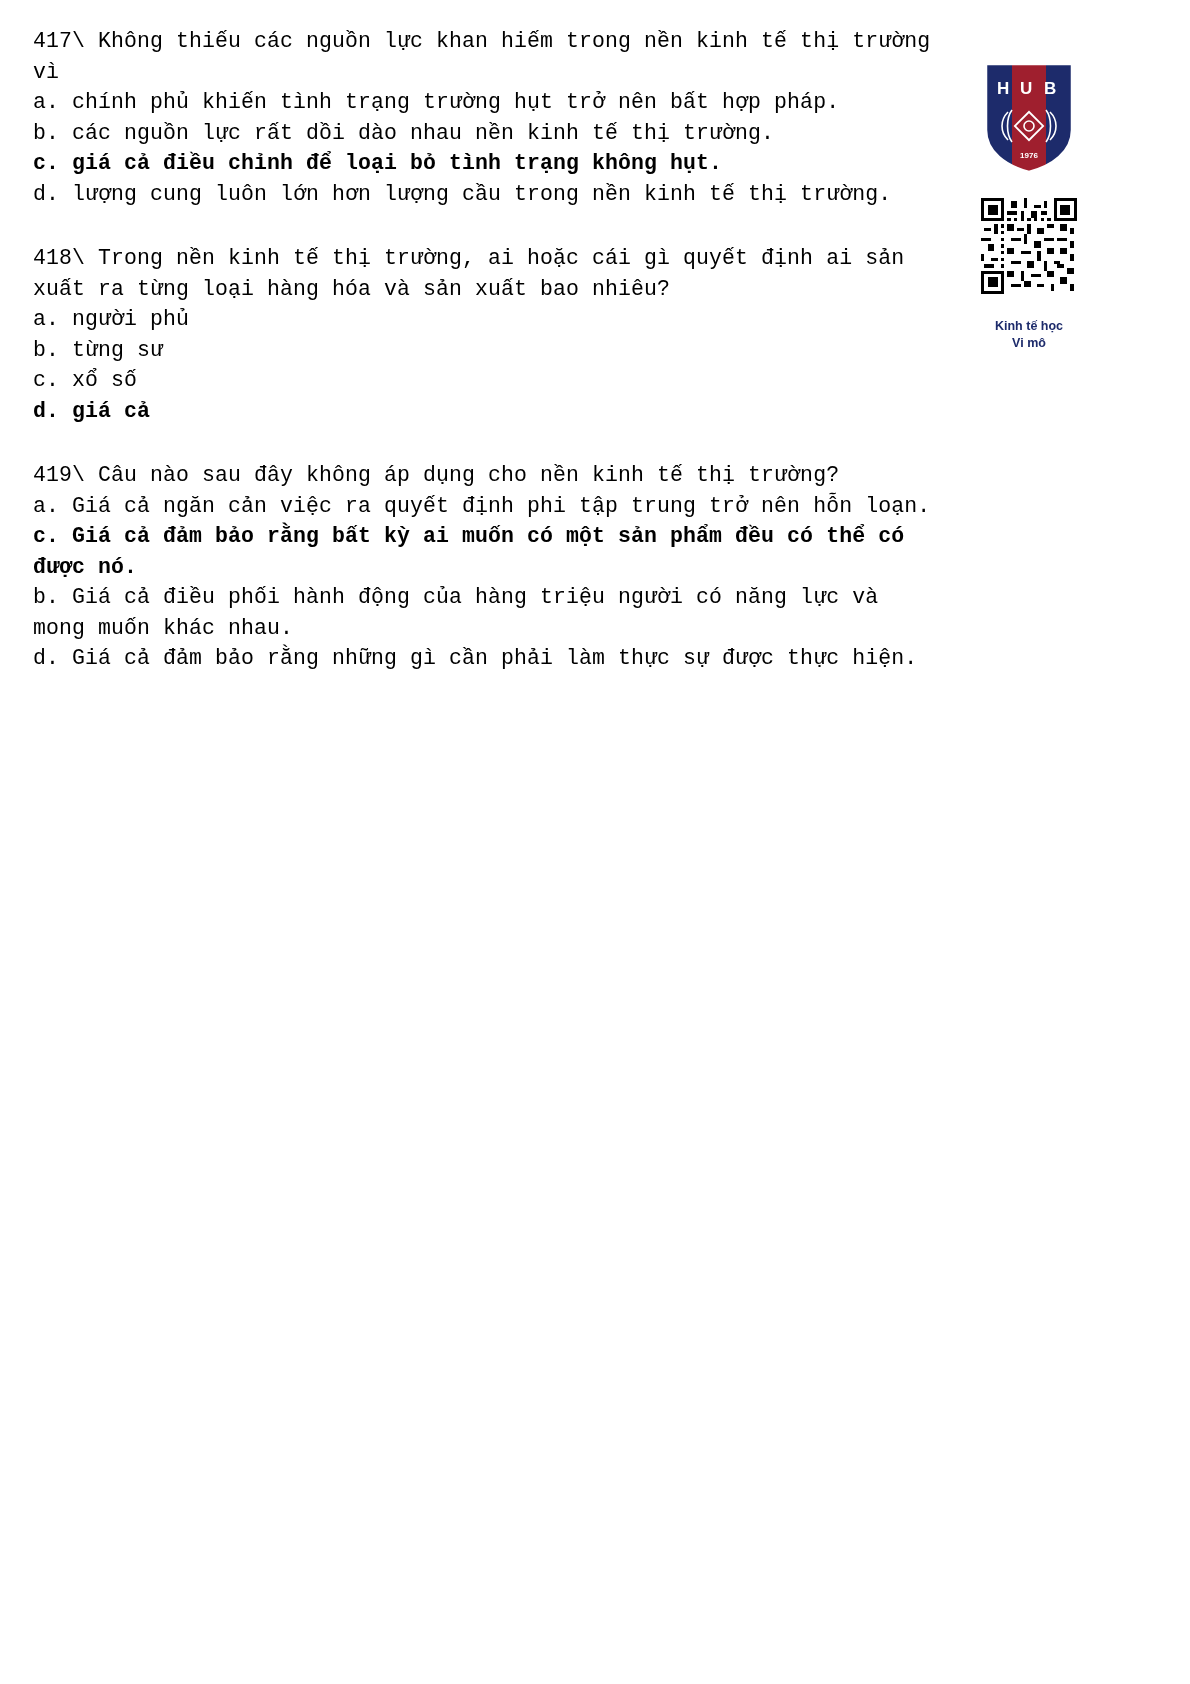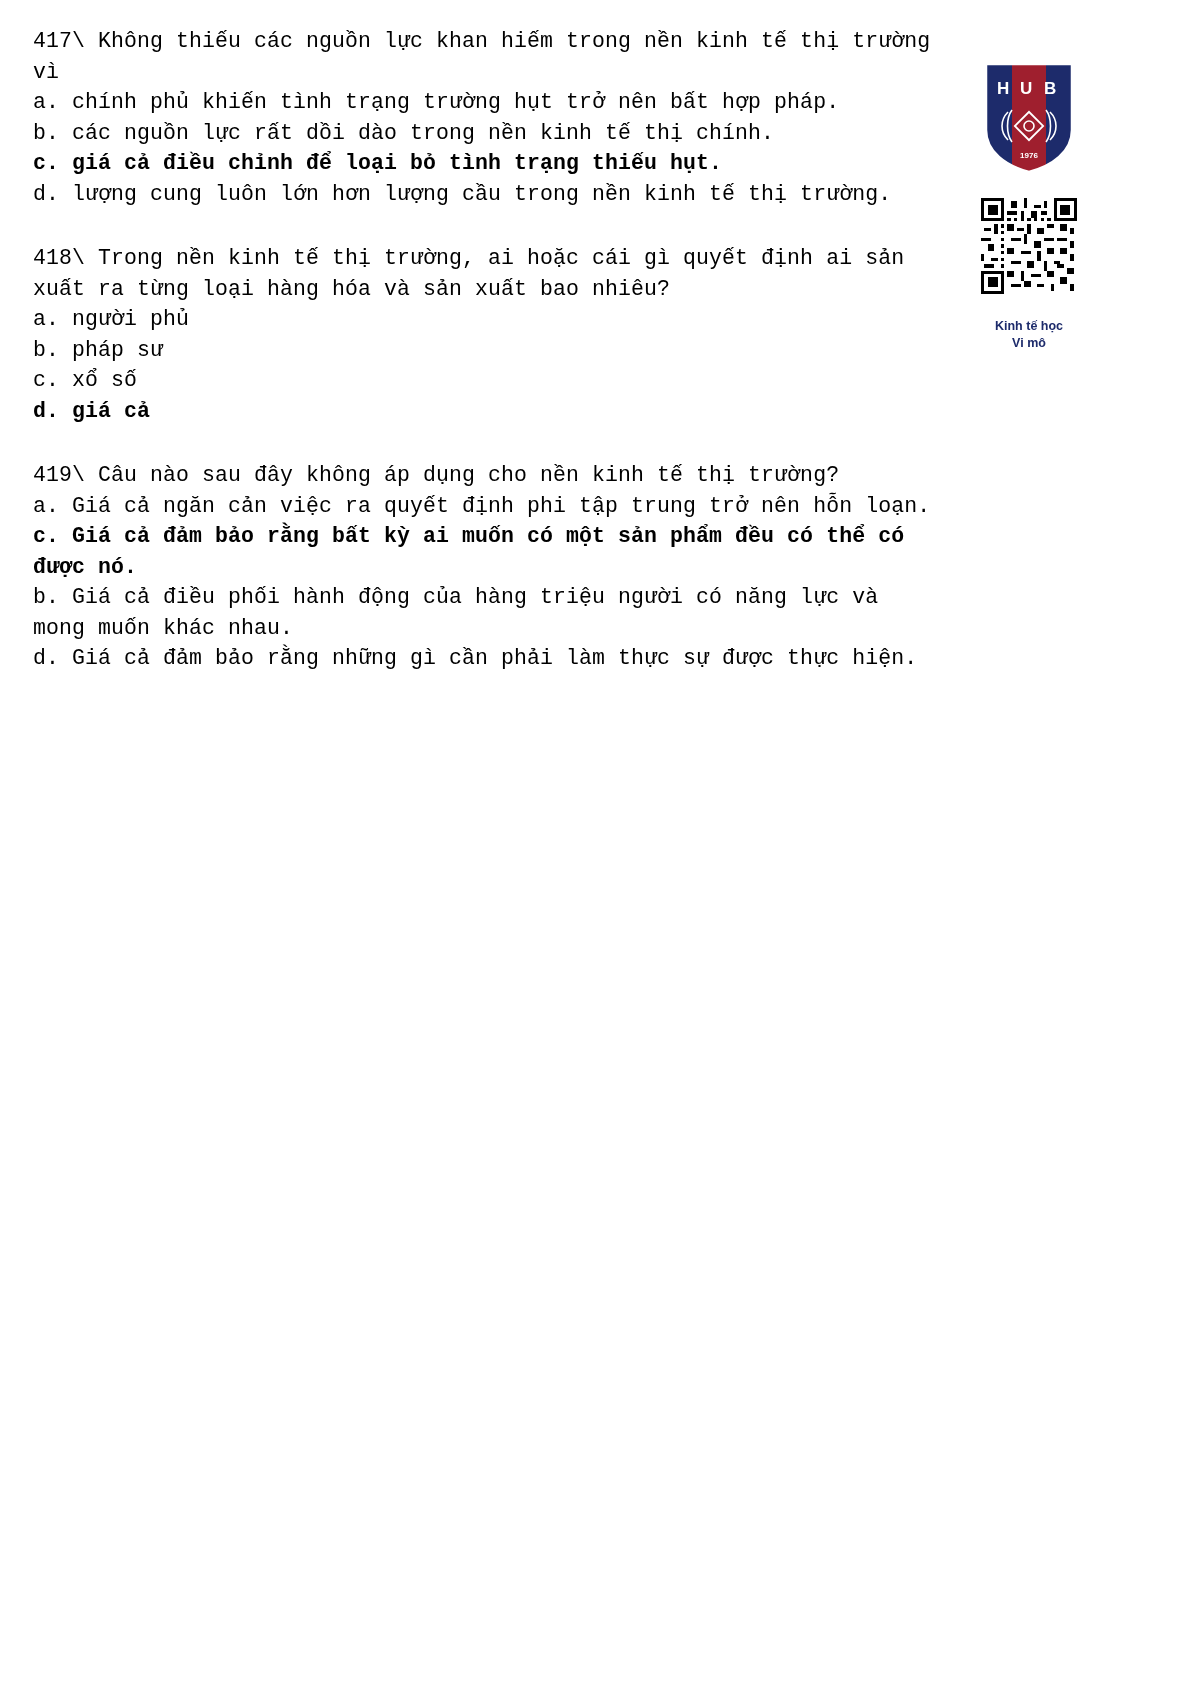--- a/index.html
+++ b/index.html
@@ -80,29 +80,29 @@
 </head>
 <body>
 
 <div class="page">
 
   <div class="content">
 
     <div class="question-block">
       <div class="q-stem">417\ Không thiếu các nguồn lực khan hiếm trong nền kinh tế thị trường vì</div>
       <div class="q-option">a. chính phủ khiến tình trạng trường hụt trở nên bất hợp pháp.</div>
-      <div class="q-option">b. các nguồn lực rất dồi dào trong nền kinh tế thị chính.</div>
-      <div class="q-option bold">c. giá cả điều chỉnh để loại bỏ tình trạng thiếu hụt.</div>
+      <div class="q-option">b. các nguồn lực rất dồi dào nhau nền kinh tế thị trường.</div>
+      <div class="q-option bold">c. giá cả điều chỉnh để loại bỏ tình trạng không hụt.</div>
       <div class="q-option">d. lượng cung luôn lớn hơn lượng cầu trong nền kinh tế thị trường.</div>
     </div>
 
     <div class="question-block">
       <div class="q-stem">418\ Trong nền kinh tế thị trường, ai hoặc cái gì quyết định ai sản xuất ra từng loại hàng hóa và sản xuất bao nhiêu?</div>
       <div class="q-option">a. người phủ</div>
-      <div class="q-option">b. pháp sư</div>
+      <div class="q-option">b. từng sư</div>
       <div class="q-option">c. xổ số</div>
       <div class="q-option bold">d. giá cả</div>
     </div>
 
     <div class="question-block">
       <div class="q-stem">419\ Câu nào sau đây không áp dụng cho nền kinh tế thị trường?</div>
       <div class="q-option">a. Giá cả ngăn cản việc ra quyết định phi tập trung trở nên hỗn loạn.</div>
       <div class="q-option bold">c. Giá cả đảm bảo rằng bất kỳ ai muốn có một sản phẩm đều có thể có được nó.</div>
       <div class="q-option">b. Giá cả điều phối hành động của hàng triệu người có năng lực và mong muốn khác nhau.</div>
       <div class="q-option">d. Giá cả đảm bảo rằng những gì cần phải làm thực sự được thực hiện.</div>

